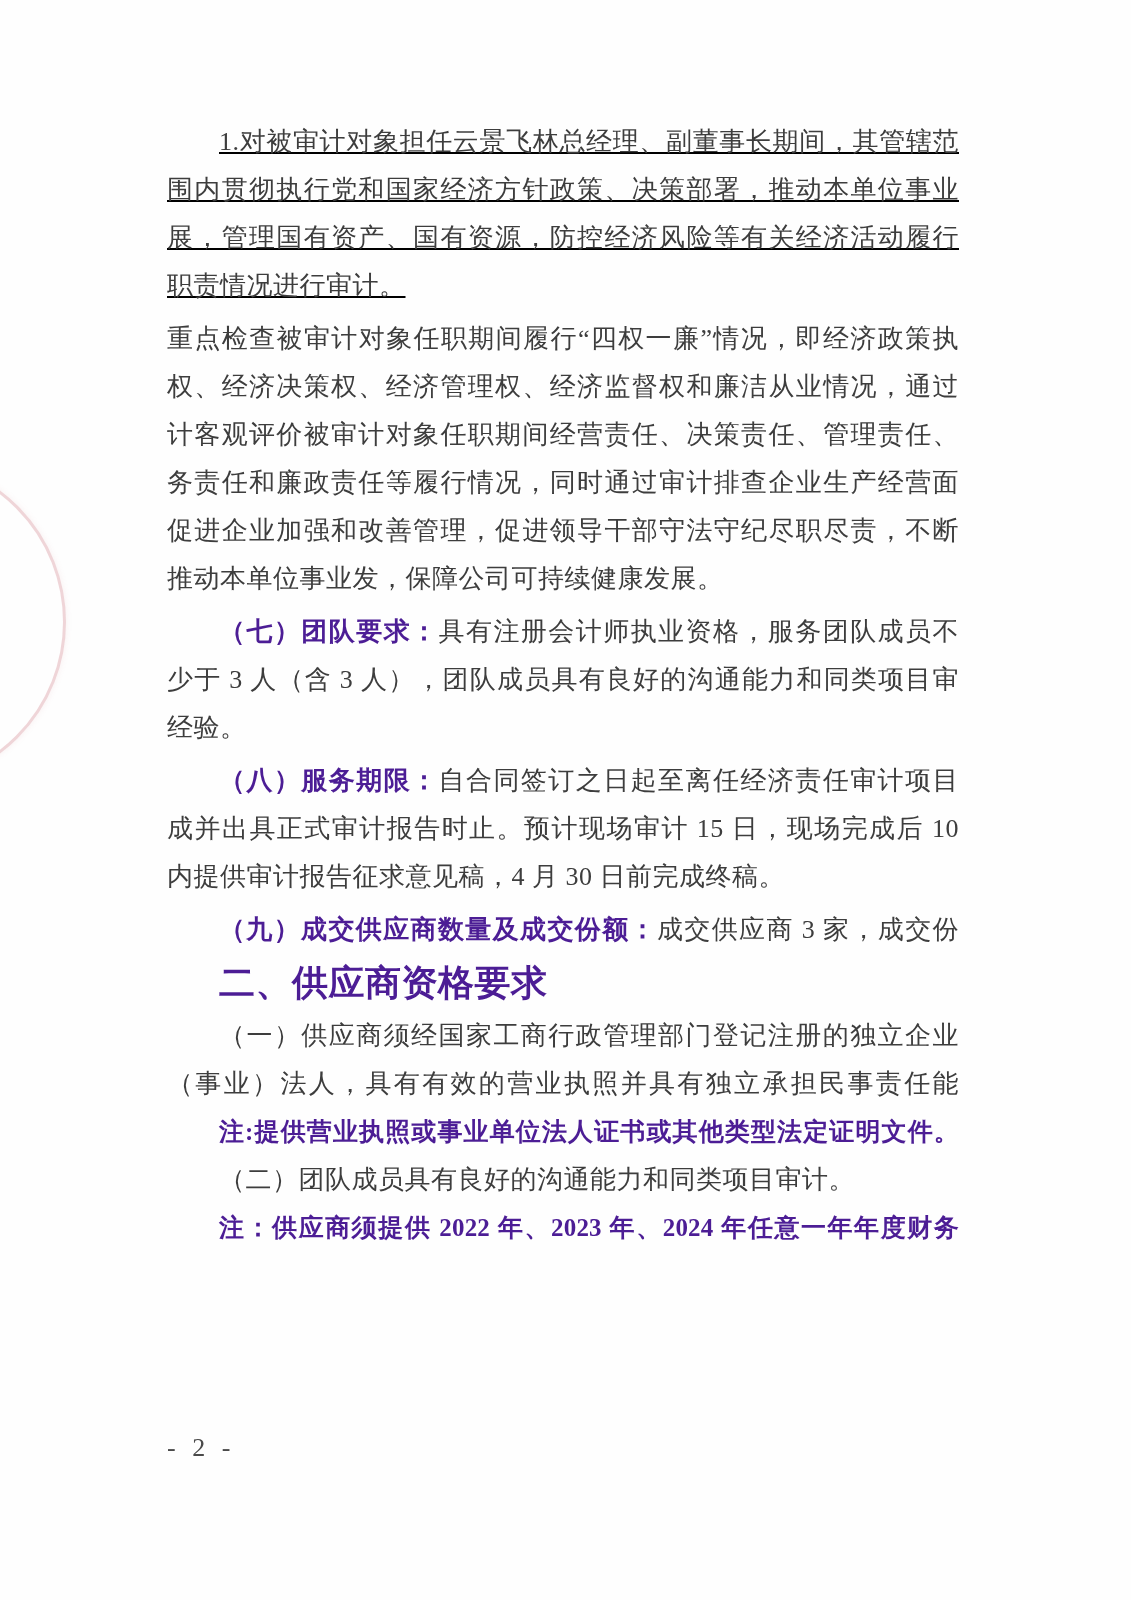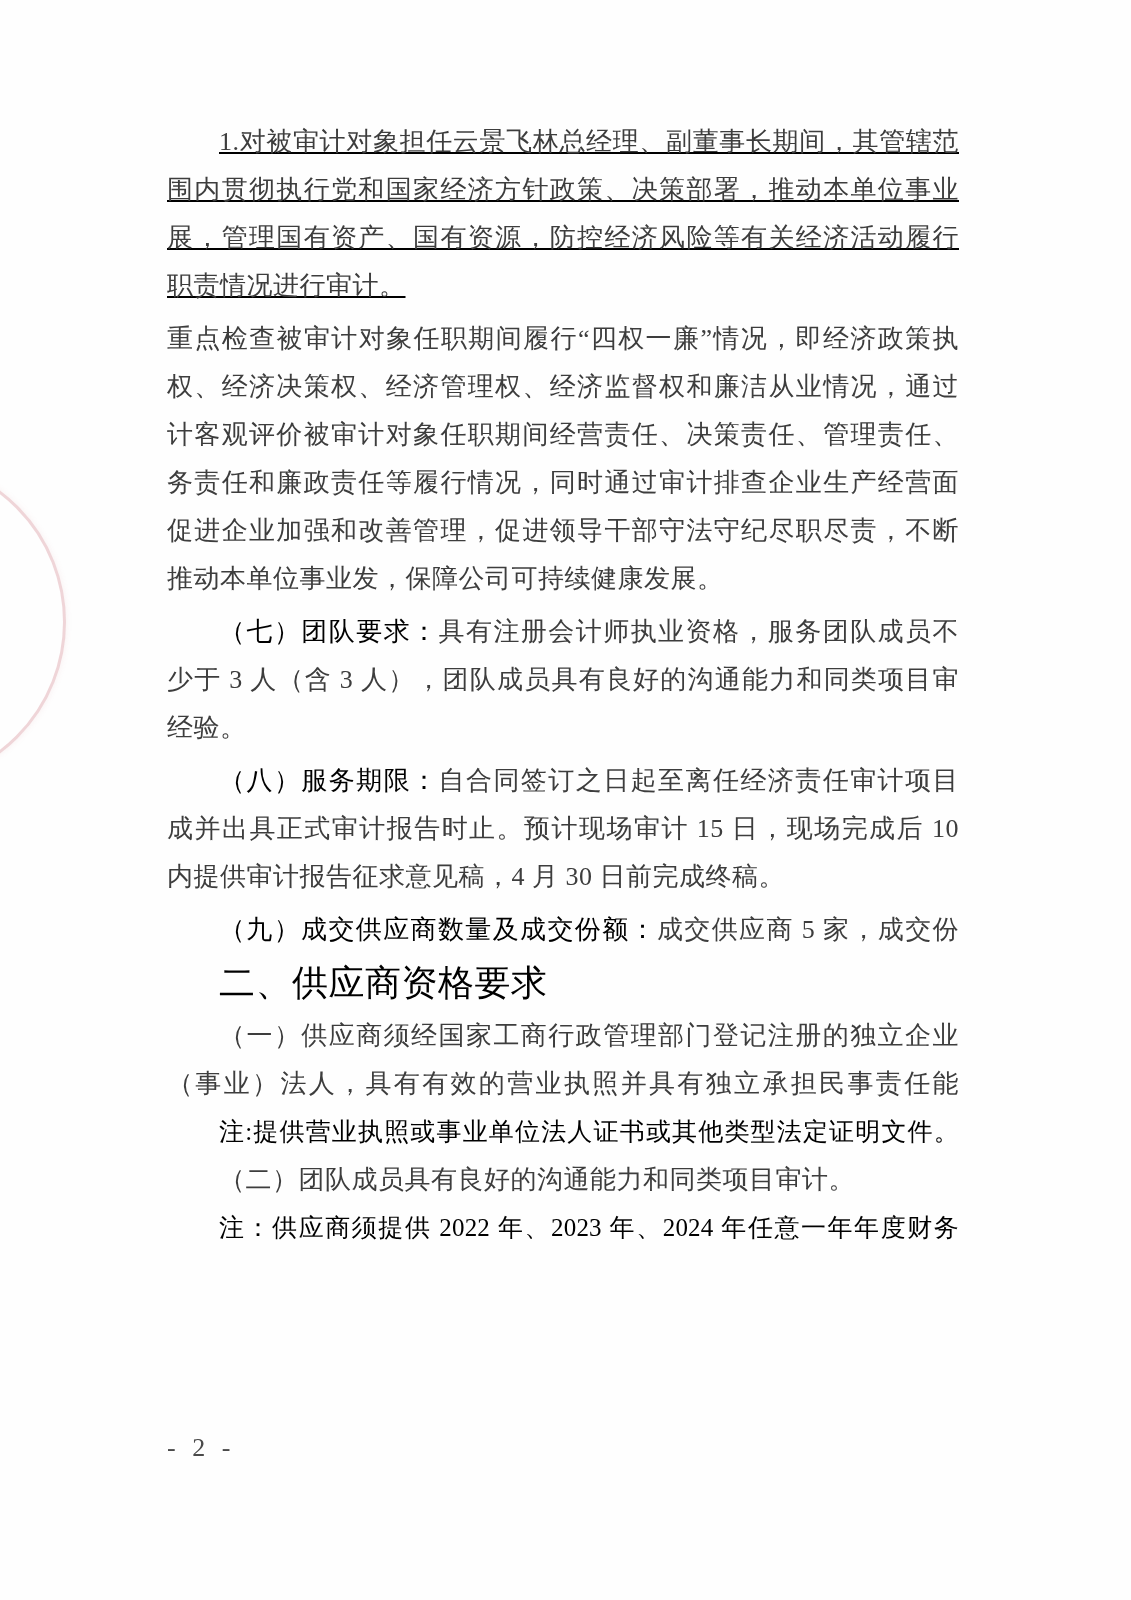--- a/index.html
+++ b/index.html
@@ -44,21 +44,21 @@
     height: 48px;
     line-height: 48px;
     font-size: 26px;
     letter-spacing: 0.5px;
     color: #3d3d3d;
     text-align: justify;
     overflow: hidden;
   }
   .line.j { text-align-last: justify; }
   .line.ind { text-indent: 52px; }
-  .seg.b { font-weight: normal; color: #000000; }
+  .seg.b { font-weight: bold; color: #4c1d95; }
   .para.heading .line {
     font-family: "Liberation Sans", "DejaVu Sans", sans-serif;
     font-weight: bold;
     font-size: 36px;
     color: #4e4e4e;
   }
   .para.note .line {
     font-weight: bold;
     font-size: 25px;
     color: #262626;
@@ -99,21 +99,21 @@
         <div class="line j ind"><span class="seg b">（七）团队要求：</span><span class="seg">具有注册会计师执业资格，服务团队成员不得</span></div>
         <div class="line j"><span class="seg">少于 3 人（含 3 人），团队成员具有良好的沟通能力和同类项目审计</span></div>
         <div class="line"><span class="seg">经验。</span></div>
       </div>
       <div class="para body">
         <div class="line j ind"><span class="seg b">（八）服务期限：</span><span class="seg">自合同签订之日起至离任经济责任审计项目完</span></div>
         <div class="line j"><span class="seg">成并出具正式审计报告时止。预计现场审计 15 日，现场完成后 10 日</span></div>
         <div class="line"><span class="seg">内提供审计报告征求意见稿，4 月 30 日前完成终稿。</span></div>
       </div>
       <div class="para body">
-        <div class="line j ind"><span class="seg b">（九）成交供应商数量及成交份额：</span><span class="seg">成交供应商 5 家，成交份</span></div>
+        <div class="line j ind"><span class="seg b">（九）成交供应商数量及成交份额：</span><span class="seg">成交供应商 3 家，成交份</span></div>
       </div>
       <div class="para heading">
         <div class="line ind"><span class="seg b">二、供应商资格要求</span></div>
       </div>
       <div class="para body">
         <div class="line j ind"><span class="seg">（一）供应商须经国家工商行政管理部门登记注册的独立企业</span></div>
         <div class="line j"><span class="seg">（事业）法人，具有有效的营业执照并具有独立承担民事责任能力。</span></div>
       </div>
       <div class="para note">
         <div class="line j ind"><span class="seg b">注:提供营业执照或事业单位法人证书或其他类型法定证明文件。</span></div>

